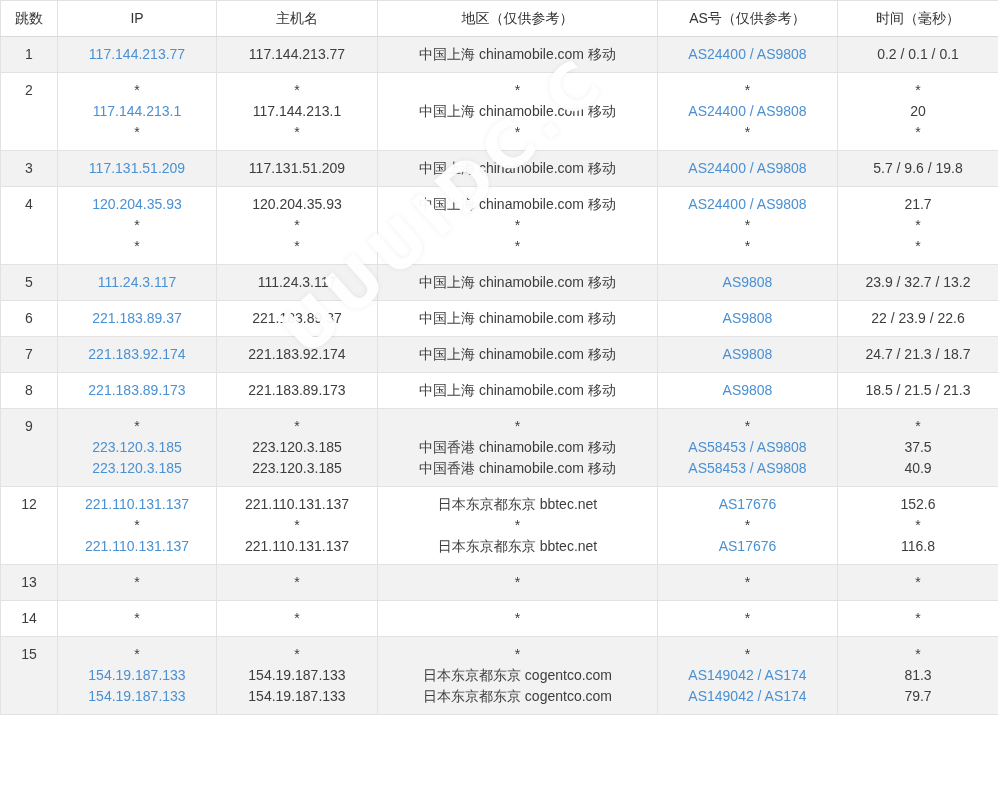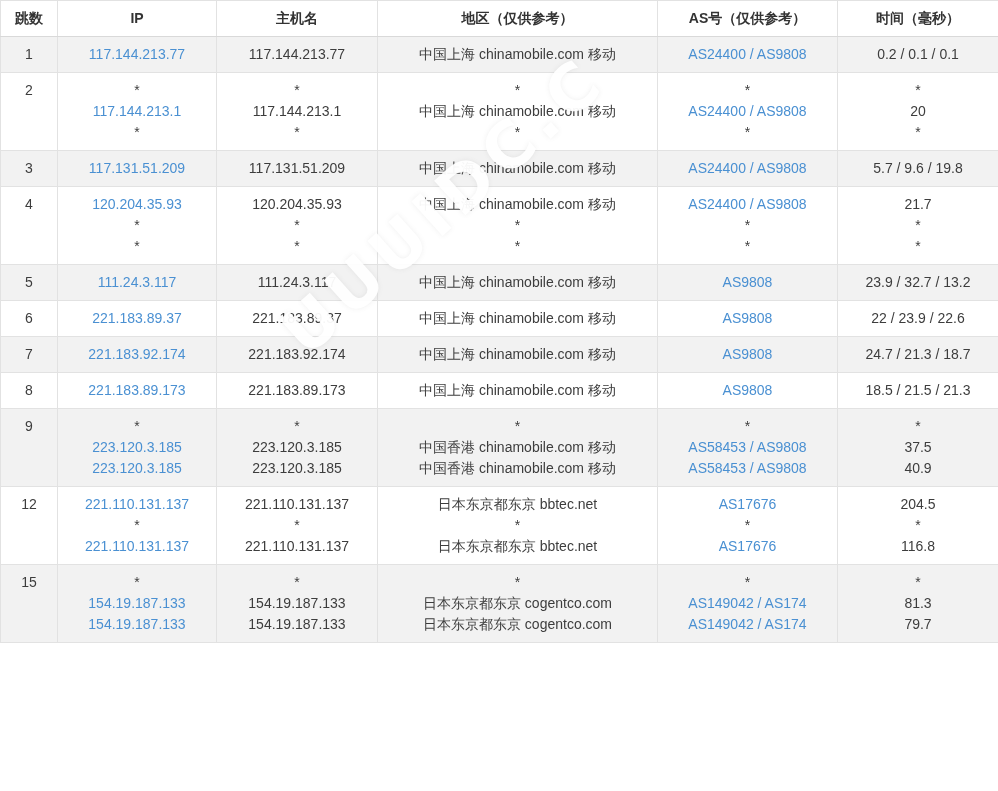--- a/index.html
+++ b/index.html
@@ -12,21 +12,21 @@
   col.c-ip{width:159px;}
   col.c-host{width:161px;}
   col.c-region{width:280px;}
   col.c-asn{width:180px;}
   col.c-time{width:161px;}
   th,td{
     border:1px solid #e2e2e2;text-align:center;vertical-align:middle;
     font-size:14px;color:#3d3d3d;padding:7px 4px;line-height:21px;
     overflow:hidden;white-space:nowrap;
   }
-  thead th{font-weight:bold;color:#333;background:#fff;border-bottom:1px solid #d9d9d9;}
+  thead th{font-weight:normal;color:#333;background:#fff;border-bottom:1px solid #d9d9d9;}
   tr.shaded td{background:#f2f2f2;}
   td.hop{vertical-align:top;}
   td .line{height:21px;line-height:21px;}
   a{color:#4a90d2;text-decoration:none;cursor:pointer;}
   .watermark{
     position:absolute;left:292px;top:305px;z-index:5;pointer-events:none;
     transform:rotate(-42deg);transform-origin:left center;
     font-size:64px;font-weight:bold;letter-spacing:7px;
     color:rgba(255,255,255,0.95);
     text-shadow:0 0 5px rgba(120,120,120,0.12);
@@ -264,23 +264,59 @@
           <div class="line">日本东京都东京 bbtec.net</div>
           <div class="line">*</div>
           <div class="line">日本东京都东京 bbtec.net</div>
         </td>
         <td>
           <div class="line"><a>AS17676</a></div>
           <div class="line">*</div>
           <div class="line"><a>AS17676</a></div>
         </td>
         <td>
-          <div class="line">204.5</div>
+          <div class="line">152.6</div>
           <div class="line">*</div>
           <div class="line">116.8</div>
+        </td>
+      </tr>
+      <tr class="shaded">
+        <td class="hop">13</td>
+        <td>
+          <div class="line">*</div>
+        </td>
+        <td>
+          <div class="line">*</div>
+        </td>
+        <td>
+          <div class="line">*</div>
+        </td>
+        <td>
+          <div class="line">*</div>
+        </td>
+        <td>
+          <div class="line">*</div>
+        </td>
+      </tr>
+      <tr>
+        <td class="hop">14</td>
+        <td>
+          <div class="line">*</div>
+        </td>
+        <td>
+          <div class="line">*</div>
+        </td>
+        <td>
+          <div class="line">*</div>
+        </td>
+        <td>
+          <div class="line">*</div>
+        </td>
+        <td>
+          <div class="line">*</div>
         </td>
       </tr>
       <tr class="shaded">
         <td class="hop">15</td>
         <td>
           <div class="line">*</div>
           <div class="line"><a>154.19.187.133</a></div>
           <div class="line"><a>154.19.187.133</a></div>
         </td>
         <td>

